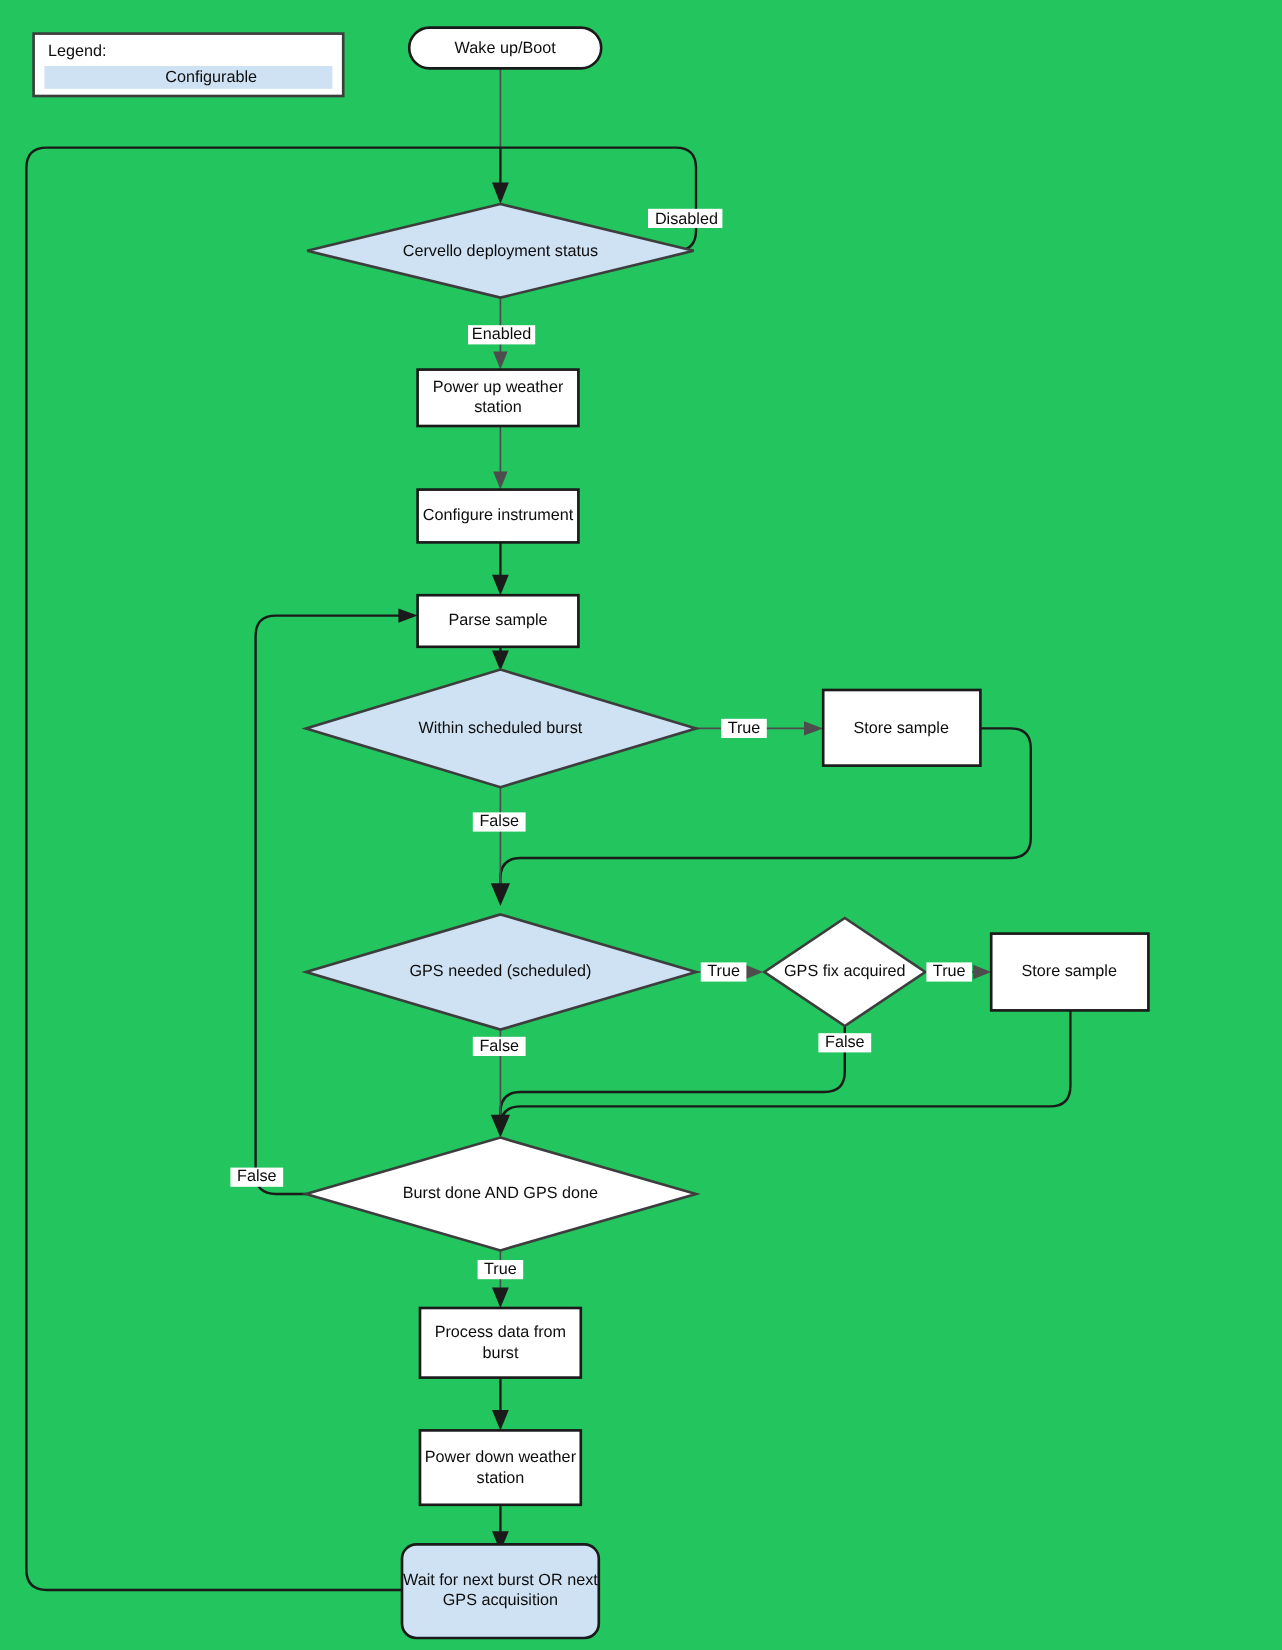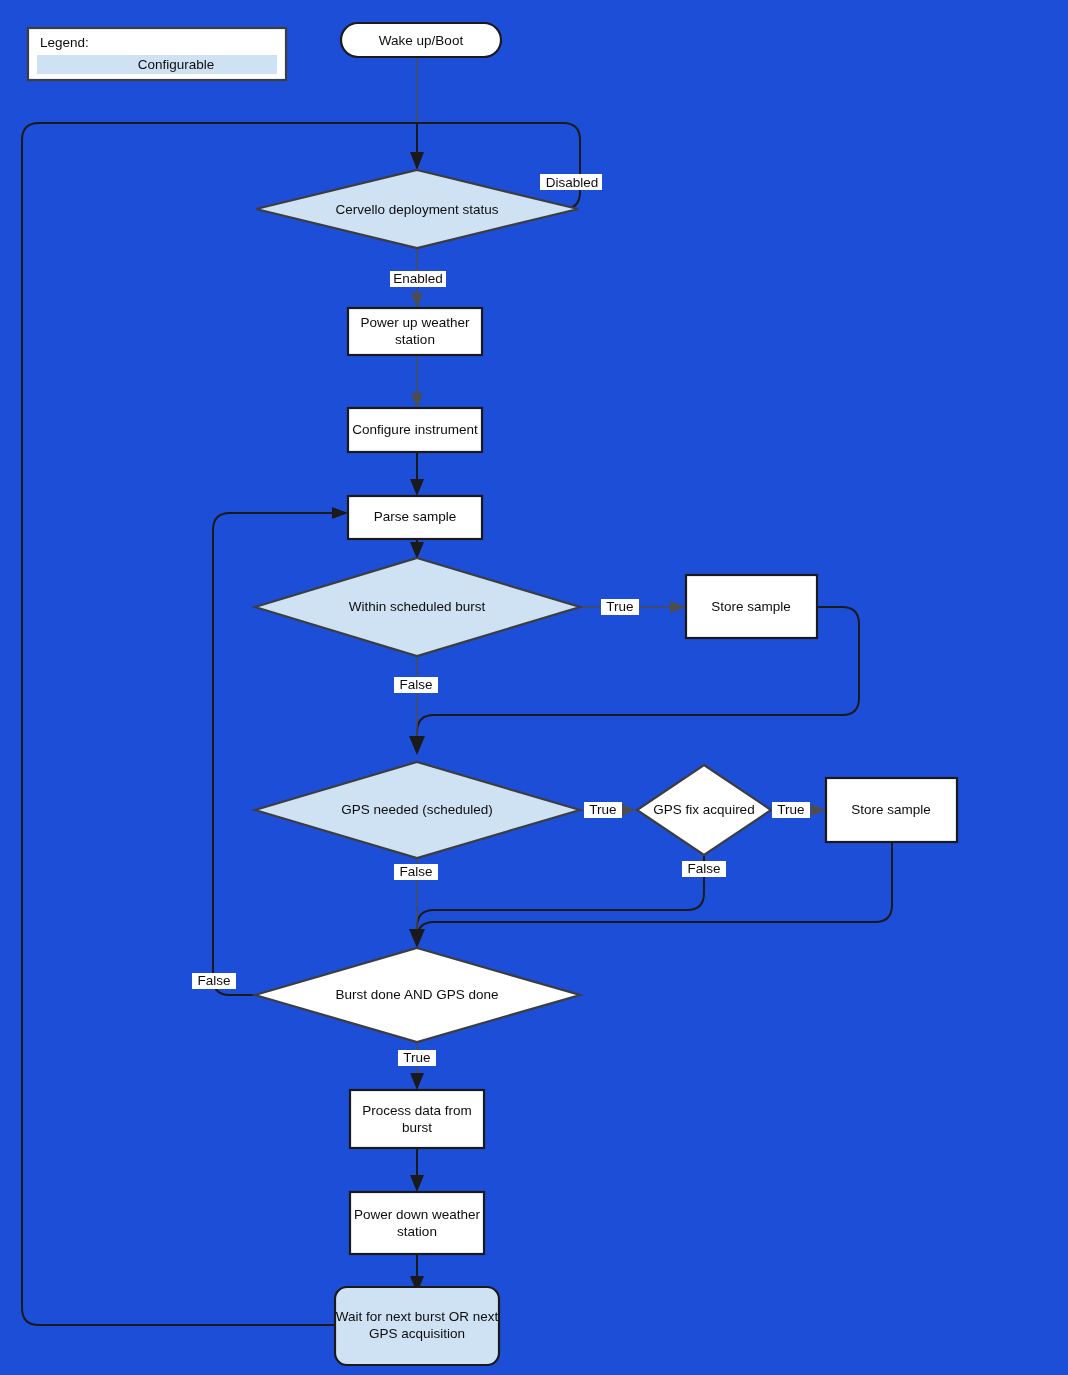--- a/index.html
+++ b/index.html
@@ -4,21 +4,21 @@
 <style>
   html,body{margin:0;padding:0;background:#ffffff;}
   body{
     font-family:"Liberation Sans", sans-serif;
     -webkit-font-smoothing:antialiased;
   }
   #canvas{
     position:relative;
     width:1068px;
     height:1375px;
-    background:#1d4ed8;
+    background:#22c55e;
     overflow:hidden;
   }
   svg#flow{
     position:absolute;
     left:0; top:0;
     width:1068px;
     height:1375px;
   }
   .node-text{
     font-family:"Liberation Sans", sans-serif;

